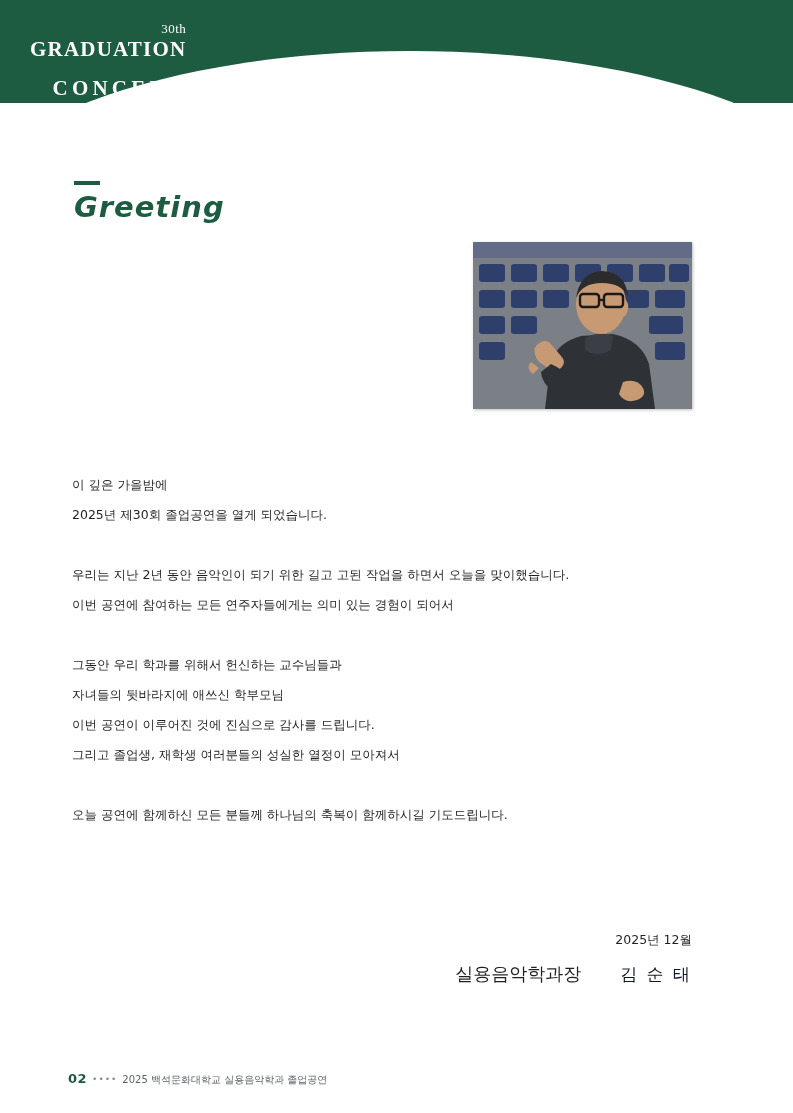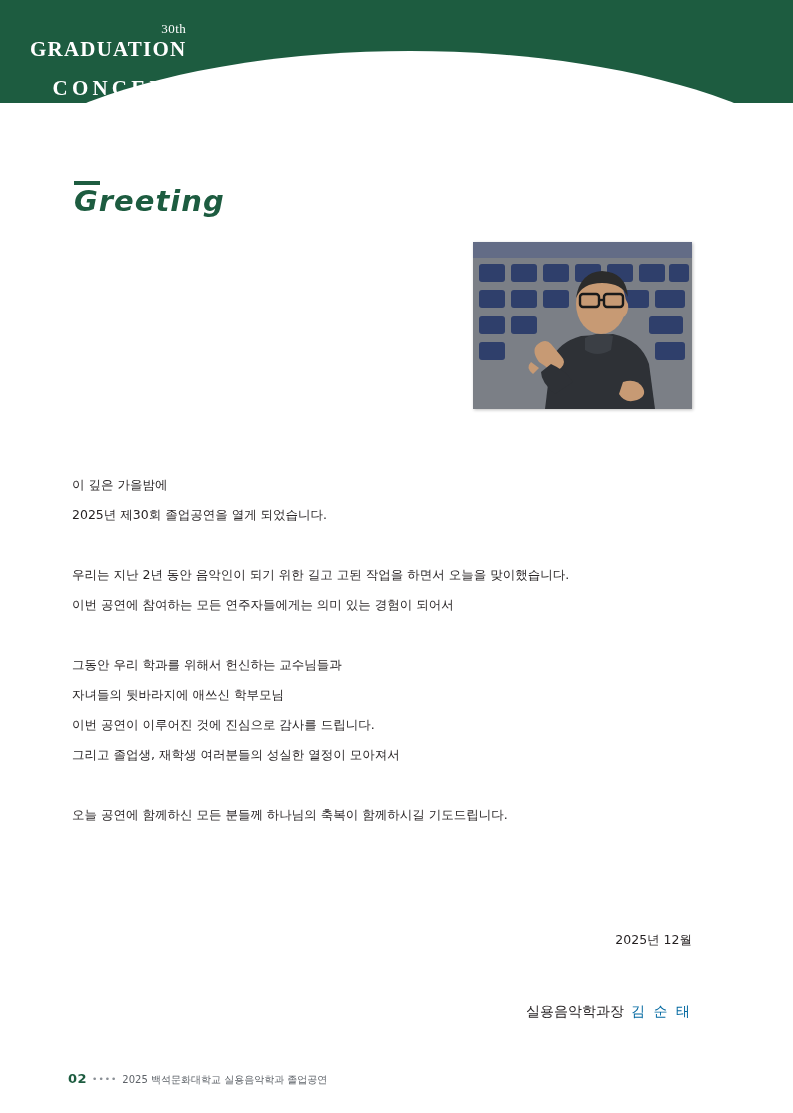--- a/index.html
+++ b/index.html
@@ -81,21 +81,21 @@
     position: absolute;
     left: 74px;
     top: 181px;
     width: 26px;
     height: 4px;
     background: #1d5c40;
   }
   .title {
     position: absolute;
     left: 74px;
-    top: 184px;
+    top: 190px;
     font-family: "DejaVu Sans", sans-serif;
     font-style: italic;
     font-weight: bold;
     font-size: 29px;
     letter-spacing: 1px;
     color: #1d5c40;
   }
 
   
   .photo {
@@ -136,29 +136,29 @@
   .sig-name-row {
     position: absolute;
     right: 101px;
     top: 962px;
     display: flex;
     align-items: baseline;
     gap: 7px;
   }
   .sig-role {
     font-family: "DejaVu Sans", sans-serif;
-    font-size: 14px;
+    font-size: 18px;
     color: #231f20;
-    margin-top: 41px;
   }
   .sig-name {
     font-family: "DejaVu Sans", sans-serif;
-    font-size: 14px;
-    color: #0369a1;
+    font-size: 17px;
+    color: #0f172a;
     letter-spacing: 2px;
+    margin-left: 32px;
   }
 
   
   .footer {
     position: absolute;
     left: 68px;
     bottom: 26px;
     display: flex;
     align-items: baseline;
     gap: 5px;

